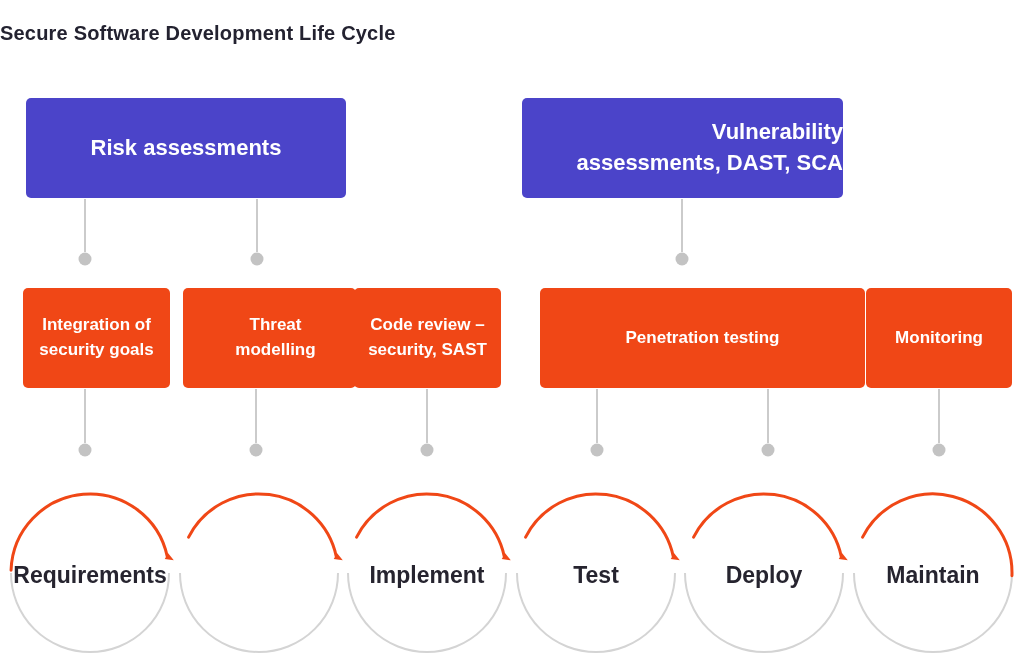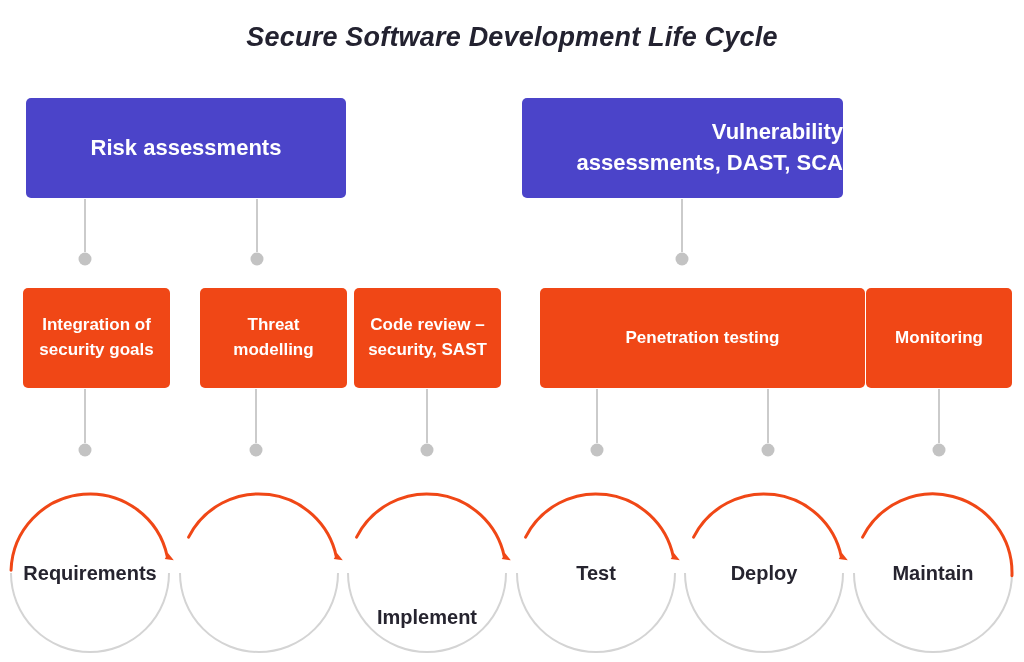--- a/index.html
+++ b/index.html
@@ -1,39 +1,39 @@
 <!DOCTYPE html>
 <html><head>
 <meta charset="utf-8">
 <style>
   html,body{margin:0;padding:0;background:#ffffff;}
   .canvas{position:relative;width:1024px;height:662px;background:#ffffff;overflow:hidden;
           font-family:"Liberation Sans", sans-serif;}
-  .title{position:absolute;top:22px;left:0;width:1024px;margin:0;text-align:center;
-         font-size:27px;font-weight:bold;color:#232230;letter-spacing:.2px;font-style:italic;}
+  .title{position:absolute;top:22px;left:0;width:1024px;margin:0;
+         font-size:20px;font-weight:bold;color:#232230;letter-spacing:.2px;}
   .box{position:absolute;display:flex;flex-direction:column;align-items:center;justify-content:center;
        text-align:center;color:#ffffff;font-weight:bold;border-radius:5px;}
   .box .line{display:block;}
   .tb{background:#4b44c9;font-size:22px;line-height:1.4;height:100px;top:98px;}
   .tb0{left:10px;width:320px;margin-left:16px;}
   .tb1{left:522px;width:321px;align-items:flex-end;}
   .mb{background:#f04716;font-size:17px;line-height:1.45;height:100px;top:288px;}
   .mb0{left:23px;width:147px;}
-  .mb1{left:200px;width:147px;}
+  .mb1{left:183px;width:161px;padding-left:12px;}
   .mb2{left:354px;width:147px;}
   .mb3{left:524px;width:325px;margin-left:16px;}
   .mb4{left:866px;width:146px;justify-content:center;}
   .overlay{position:absolute;left:0;top:0;}
   .conn-line{stroke:#cbcbcb;stroke-width:2;}
   .conn-dot{fill:#c3c3c3;}
   .arc-gray{fill:none;stroke:#d4d4d4;stroke-width:2;}
   .arc-orange{fill:none;stroke:#f04716;stroke-width:3;stroke-linecap:round;}
   .cycle-label{position:absolute;top:562px;width:170px;text-align:center;
-               font-size:20px;font-weight:bold;color:#26242f;}
-  .cl0{left:5px;} .cl1{left:174px;} .cl2{left:342px;margin-top:44px;}
+               font-size:23px;font-weight:bold;color:#26242f;}
+  .cl0{left:5px;} .cl1{left:174px;} .cl2{left:342px;}
   .cl3{left:511px;} .cl4{left:679px;} .cl5{left:848px;}
 </style>
 </head>
 <body>
 
 <div class="canvas">
 
   <h1 class="title">Secure Software Development Life Cycle</h1>
 
   <div class="box tb tb0">

